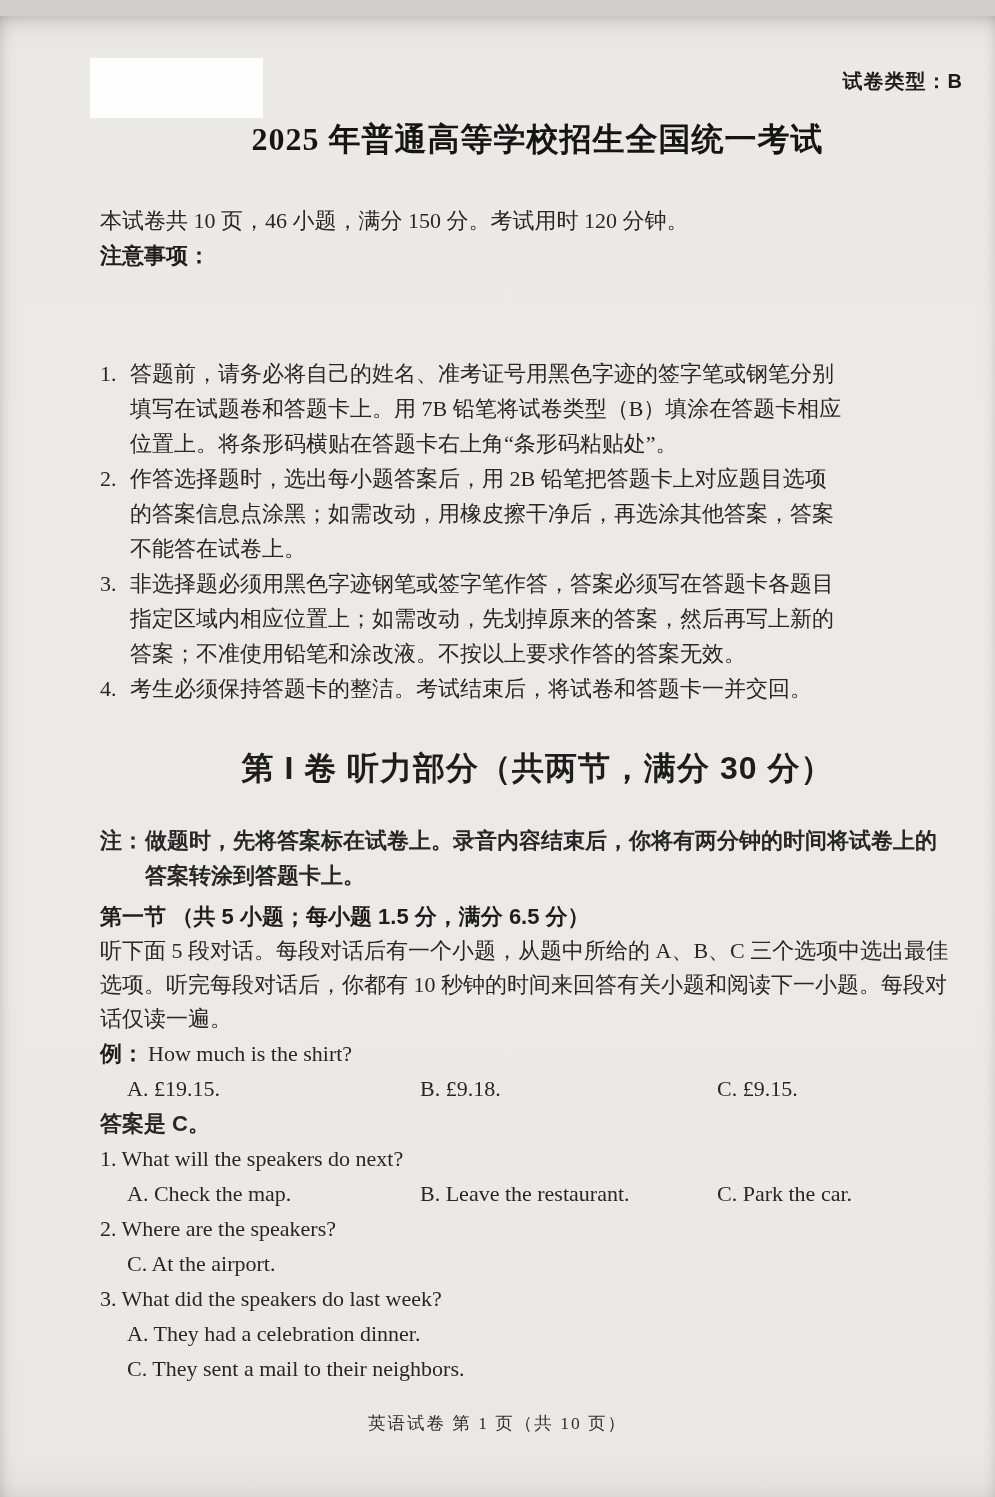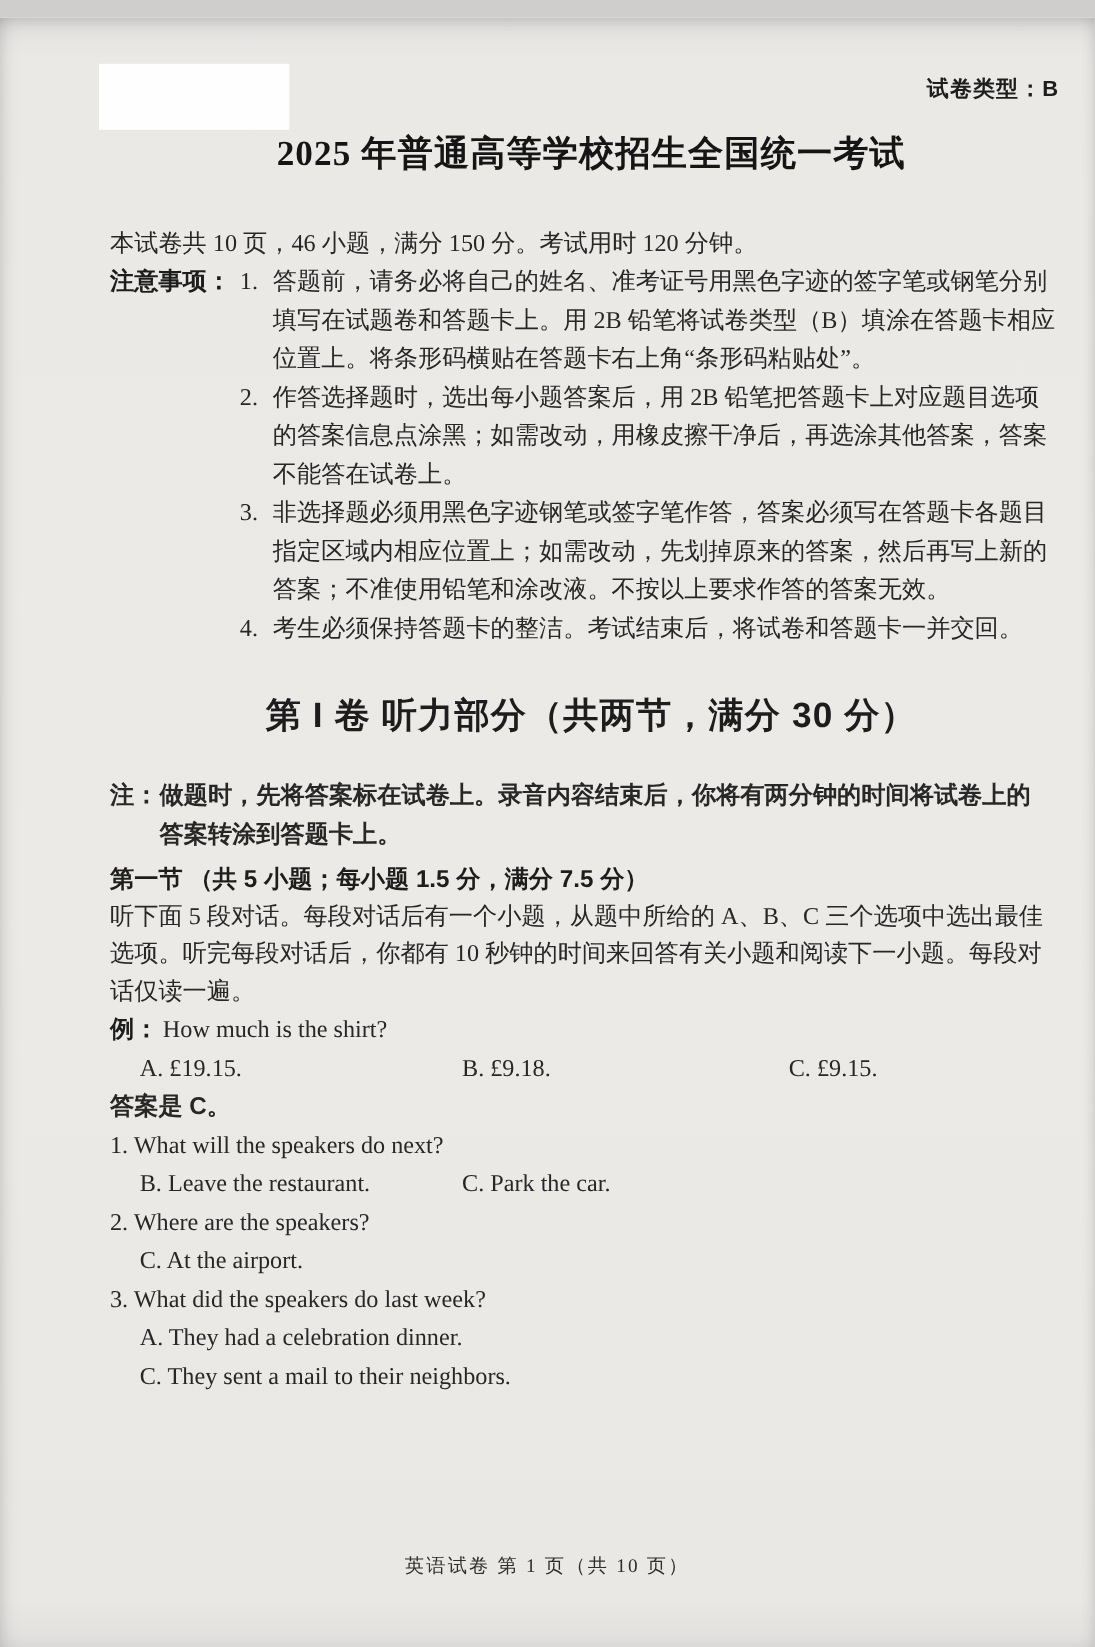--- a/index.html
+++ b/index.html
@@ -23,21 +23,21 @@
   .cjk-bold{font-family:"Liberation Sans",sans-serif;font-weight:700;color:#1d1d1d;}
   .redaction{position:absolute;left:90px;top:42px;width:173px;height:60px;background:#fefefe;}
   .paper-type{padding-top:52px;text-align:right;padding-right:12px;
     font-size:20px;line-height:26px;letter-spacing:1px;}
   .exam-title{margin:26px 0 0;text-align:center;font-size:32px;line-height:1.22;
     font-weight:700;color:#151515;letter-spacing:1px;}
   .subject{margin:16px 0 0;text-align:center;font-size:47px;line-height:1.25;
     word-spacing:46px;letter-spacing:2px;color:#141414;}
   .body-text{font-size:22px;line-height:35px;color:#272727;}
   .intro-summary{margin-top:44px;}
-  .notice-block{display:flex;align-items:flex-start;}
+  .notice-block{display:flex;align-items:flex-start;flex-direction:column;}
   .notice-label{width:118px;flex:0 0 118px;font-size:22px;line-height:35px;}
   .notice-list{flex:1;}
   .notice-item{display:flex;}
   .notice-num{width:30px;flex:0 0 30px;}
   .notice-text{flex:1;max-width:717px;}
   .part-heading{margin-top:46px;text-align:center;font-size:32px;line-height:33px;letter-spacing:1px;}
   .note-row{display:flex;margin-top:38px;}
   .note-label{width:45px;flex:0 0 45px;}
   .note-text{flex:1;max-width:800px;}
   .section-line{margin-top:6px;}
@@ -64,21 +64,21 @@
     <h1 class="exam-title">2025 年普通高等学校招生全国统一考试</h1>
 
 
     <div class="body-text intro-summary">本试卷共 10 页，46 小题，满分 150 分。考试用时 120 分钟。</div>
 
     <div class="notice-block body-text">
       <div class="notice-label cjk-bold">注意事项：</div>
       <div class="notice-list">
         <div class="notice-item">
           <div class="notice-num">1.</div>
-          <div class="notice-text">答题前，请务必将自己的姓名、准考证号用黑色字迹的签字笔或钢笔分别填写在试题卷和答题卡上。用 2B 铅笔将试卷类型（B）填涂在答题卡相应位置上。将条形码横贴在答题卡右上角“条形码粘贴处”。</div>
+          <div class="notice-text">答题前，请务必将自己的姓名、准考证号用黑色字迹的签字笔或钢笔分别填写在试题卷和答题卡上。用 7B 铅笔将试卷类型（B）填涂在答题卡相应位置上。将条形码横贴在答题卡右上角“条形码粘贴处”。</div>
         </div>
         <div class="notice-item">
           <div class="notice-num">2.</div>
           <div class="notice-text">作答选择题时，选出每小题答案后，用 2B 铅笔把答题卡上对应题目选项的答案信息点涂黑；如需改动，用橡皮擦干净后，再选涂其他答案，答案不能答在试卷上。</div>
         </div>
         <div class="notice-item">
           <div class="notice-num">3.</div>
           <div class="notice-text">非选择题必须用黑色字迹钢笔或签字笔作答，答案必须写在答题卡各题目指定区域内相应位置上；如需改动，先划掉原来的答案，然后再写上新的答案；不准使用铅笔和涂改液。不按以上要求作答的答案无效。</div>
         </div>
         <div class="notice-item">
@@ -90,38 +90,39 @@
 
     <div class="part-heading cjk-bold">第 I 卷 听力部分（共两节，满分 30 分）</div>
 
     <div class="note-row body-text cjk-bold">
       <div class="note-label">注：</div>
       <div class="note-text">做题时，先将答案标在试卷上。录音内容结束后，你将有两分钟的时间将试卷上的答案转涂到答题卡上。</div>
     </div>
 
     <div class="section-line body-text">
       <span class="cjk-bold">第一节</span>
-      <span class="section-meta">（共 5 小题；每小题 1.5 分，满分 7.5 分）</span>
+      <span class="section-meta">（共 5 小题；每小题 1.5 分，满分 6.5 分）</span>
     </div>
 
     <div class="body-text instructions">听下面 5 段对话。每段对话后有一个小题，从题中所给的 A、B、C 三个选项中选出最佳选项。听完每段对话后，你都有 10 秒钟的时间来回答有关小题和阅读下一小题。每段对话仅读一遍。</div>
 
     <div class="inline-row body-text">
       <div class="example-label cjk-bold">例：</div>
       <div>How much is the shirt?</div>
     </div>
     <div class="options-row body-text">
       <span>A. £19.15.</span>
       <span>B. £9.18.</span>
       <span>C. £9.15.</span>
     </div>
     <div class="body-text cjk-bold">答案是 C。</div>
 
     <div class="body-text">1. What will the speakers do next?</div>
     <div class="options-row body-text">
+      <span>A. Check the map.</span>
       <span>B. Leave the restaurant.</span>
       <span>C. Park the car.</span>
     </div>
 
     <div class="body-text">2. Where are the speakers?</div>
     <div class="options-row body-text">
       <span>C. At the airport.</span>
     </div>
 
     <div class="body-text">3. What did the speakers do last week?</div>

